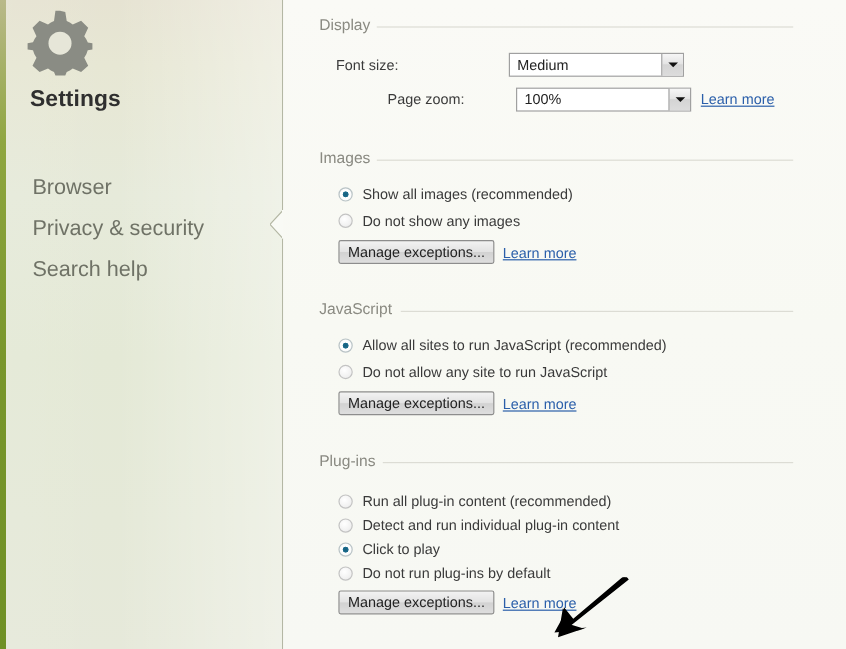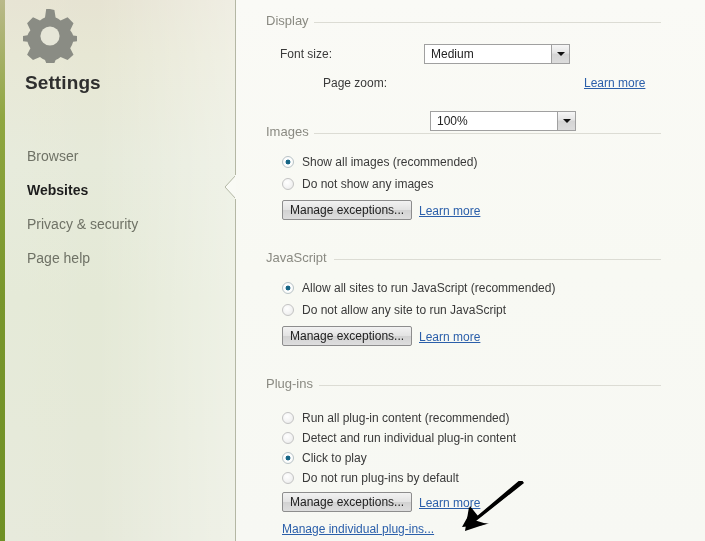--- a/index.html
+++ b/index.html
@@ -52,21 +52,21 @@
   }
   .search-icon{
     position:absolute;left:9px;top:4px;width:14px;height:14px;
   }
   .search-ph{
     position:absolute;left:28px;top:3px;
     font-size:12.5px;color:#9b9b91;line-height:17px;
   }
   .nav{position:absolute;left:22px;top:148px;width:200px;}
   .nav-item{
-    font-size:14px;color:#6f7266;margin-bottom:18px;cursor:default;
+    font-size:18px;color:#6f7266;margin-bottom:18px;cursor:default;
     line-height:16px;
   }
   .nav-item.active{color:#1d1d1d;font-weight:bold;}
 
   
   .content{
     position:absolute;left:236px;top:0;width:469px;height:541px;
     background:linear-gradient(to bottom,#fafaf6 0%,#f8f9f3 50%,#f7f8f3 100%);
     overflow:hidden;
   }
@@ -155,23 +155,22 @@
         </g>
         <circle cx="29" cy="29" r="9.6" fill="#e6e6d8"></circle>
       </svg>
     </div>
 
     <div class="settings-title">Settings</div>
 
 
     <div class="nav">
       <div class="nav-item">Browser</div>
-      <div class="nav-item active">Websites</div>
       <div class="nav-item">Privacy &amp; security</div>
-      <div class="nav-item">Page help</div>
+      <div class="nav-item">Search help</div>
     </div>
   </div>
 
   <div class="sidebar-divider"></div>
 
   <div class="notch">
     <svg viewBox="0 0 12 24" width="12" height="24">
       <polygon points="11,0 11,24 0,12" fill="#f9faf5" stroke="#b4b7a4" stroke-width="1"></polygon>
       <rect x="10" y="0" width="2" height="24" fill="#f9faf5"></rect>
     </svg>
@@ -188,21 +187,21 @@
         <div class="lbl">Font size:</div>
       </div>
       <div class="select" style="left:188px;top:31px;width:146px;">
         <div class="val">Medium</div>
         <div class="arrowbtn"></div>
       </div>
 
       <div class="row" style="left:44px;top:62px;margin-left:43px;">
         <div class="lbl">Page zoom:</div>
       </div>
-      <div class="select" style="left:194px;top:60px;width:146px;margin-top:38px;">
+      <div class="select" style="left:194px;top:60px;width:146px;">
         <div class="val">100%</div>
         <div class="arrowbtn"></div>
       </div>
       <div class="link" style="left:348px;top:62px;">Learn more</div>
     </div>
 
     <div class="section" style="top:124px">
       <div class="sec-head">
         <div class="sec-title">Images</div>
         <div class="sec-rule" style="left:78px;right:0;"></div>
@@ -252,21 +251,20 @@
       <div class="radio-row" style="left:46px;top:74px;">
         <div class="radio on"></div>
         <div class="radio-lbl">Click to play</div>
       </div>
       <div class="radio-row" style="left:46px;top:94px;">
         <div class="radio"></div>
         <div class="radio-lbl">Do not run plug-ins by default</div>
       </div>
       <div class="btn" style="left:46px;top:116px;">Manage exceptions...</div>
       <div class="link" style="left:183px;top:119px;">Learn more</div>
-      <div class="link" style="left:46px;top:145px;">Manage individual plug-ins...</div>
     </div>
 
   </div>
 
   <div class="annot-arrow">
     <svg viewBox="0 0 100 58" width="100" height="58">
       <polygon points="92,2 44,40 52,44 30,46 40,28 44,36 89,-2" fill="#000"></polygon>
       <polygon points="91,1 42,39 55,43 34,47 38,25 46,35 88,0" fill="#000"></polygon>
       <polygon points="90,3 36,44 57,42 33,50 37,26 47,37" fill="#000"></polygon>
     </svg>

